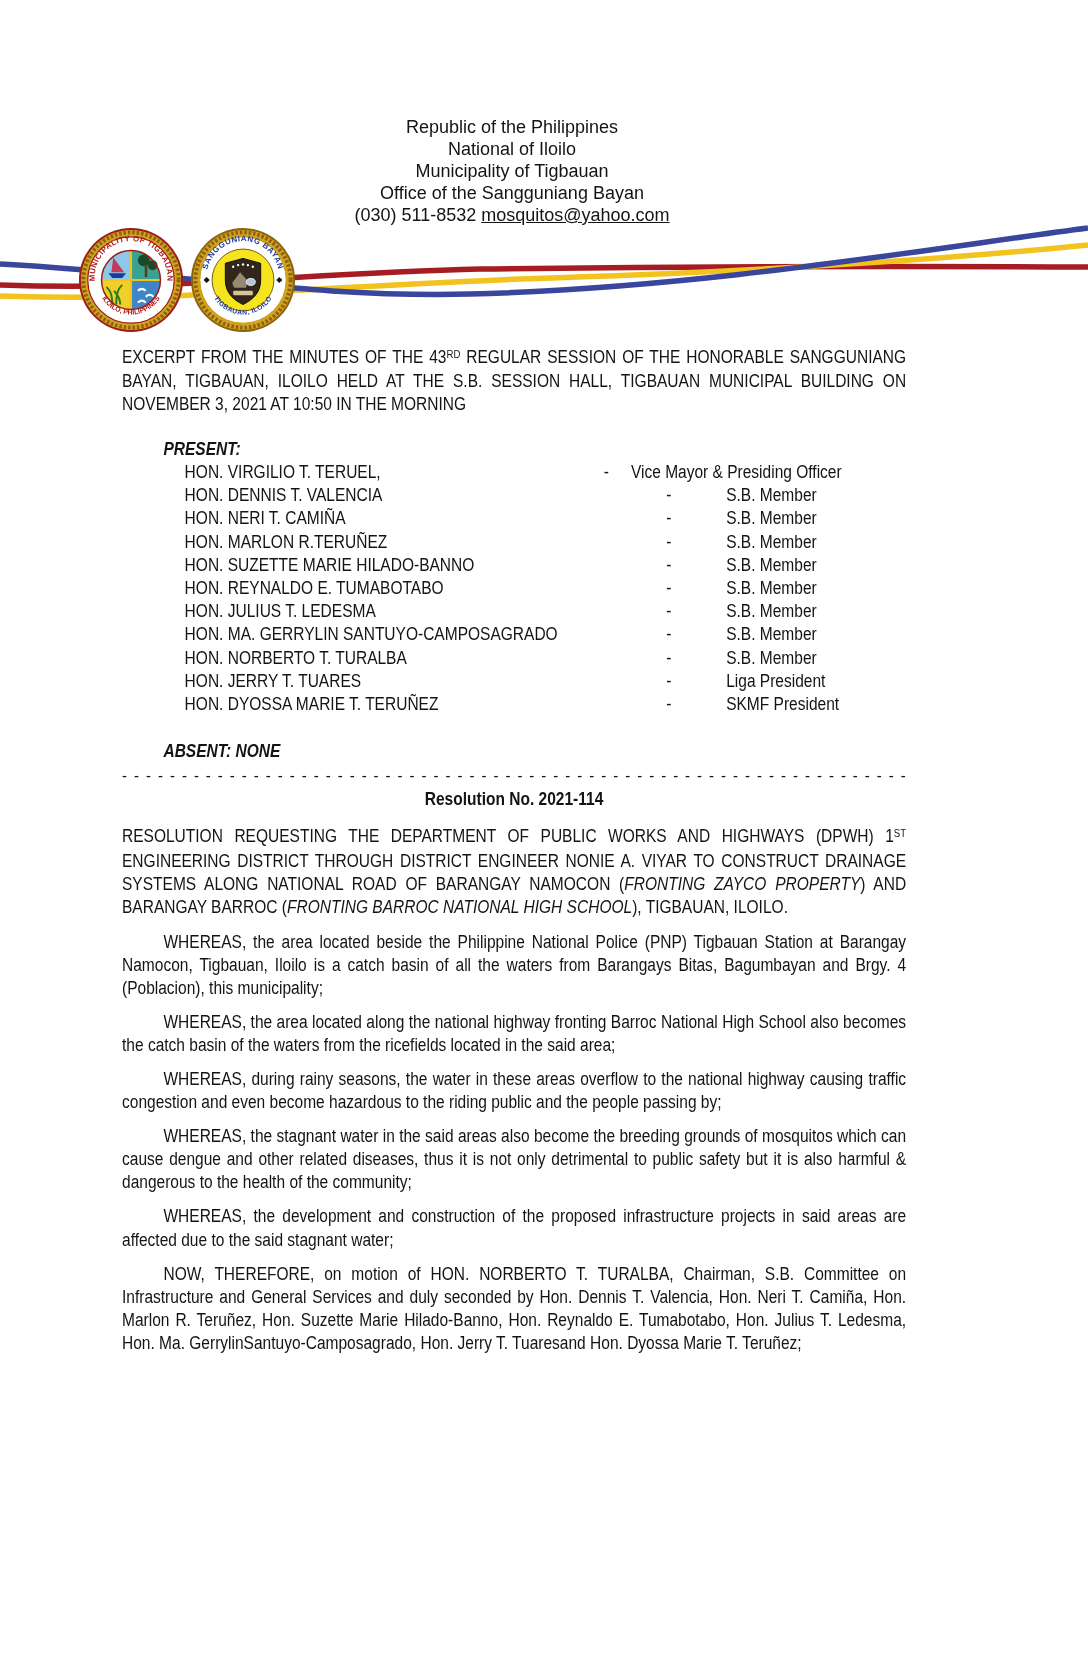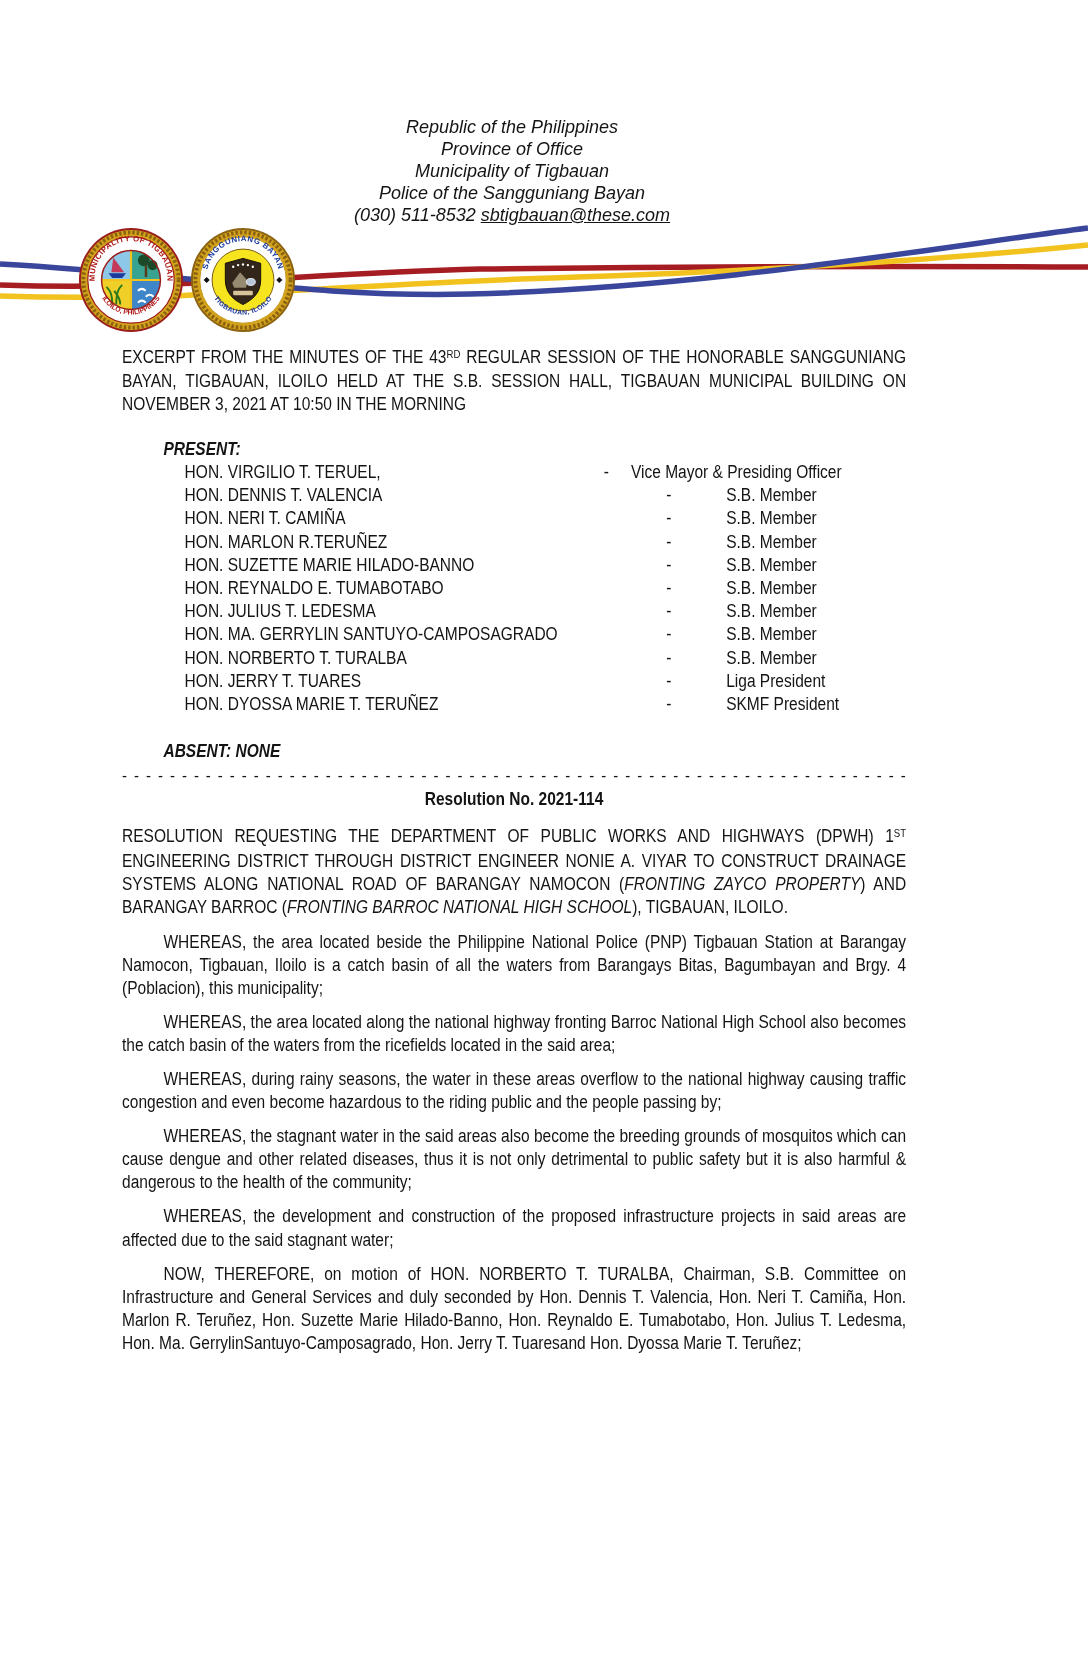--- a/index.html
+++ b/index.html
@@ -3,21 +3,21 @@
 <meta charset="utf-8">
 <style>
   html,body { margin:0; padding:0; background:#ffffff; }
   .page {
     position:relative; width:1088px; height:1664px; background:#fff;
     overflow:hidden; font-family:"Liberation Sans", sans-serif; color:#141414;
   }
   
   .header {
     position:absolute; top:116px; left:0; width:1088px; box-sizing:border-box;
-    padding-right:64px; text-align:center; font-size:18px; line-height:22px;font-style:italic;
+    padding-right:64px; text-align:center; font-size:18px; line-height:22px;
   }
   .header div { white-space:nowrap; }
   .email { text-decoration:underline; color:#141414; cursor:pointer; }
   
   .ribbon { position:absolute; top:218px; left:0; width:1088px; height:130px; }
   .seal { position:absolute; width:108px; height:108px; }
   .seal-1 { left:77px;  top:226px; }
   .seal-2 { left:189px; top:226px; }
   
   .content {
@@ -42,24 +42,24 @@
   .sup { font-size:0.62em; position:relative; top:-0.5em; letter-spacing:0; }
   .i { font-style:italic; }
 </style>
 </head>
 <body>
 
 <div class="page">
 
   <div class="header">
     <div>Republic of the Philippines</div>
-    <div>Province of Office</div>
+    <div>National of Iloilo</div>
     <div>Municipality of Tigbauan</div>
-    <div>Police of the Sangguniang Bayan</div>
-    <div><span>(030) 511-8532 </span><span class="email">sbtigbauan@these.com</span></div>
+    <div>Office of the Sangguniang Bayan</div>
+    <div><span>(030) 511-8532 </span><span class="email">mosquitos@yahoo.com</span></div>
   </div>
 
   <svg class="ribbon" viewBox="0 0 1088 130">
     <path d="M0,67 C180,73 300,55 480,51 C720,48 920,48 1088,49" fill="none" stroke="#A51C22" stroke-width="5.5"></path>
     <path d="M0,78 C180,84 330,68 520,61 C780,53 960,40 1088,27" fill="none" stroke="#F2C21F" stroke-width="5.5"></path>
     <path d="M0,46 C180,56 320,80 470,76 C700,70 920,32 1088,10" fill="none" stroke="#3A459C" stroke-width="5.5"></path>
   </svg>
 
   <svg class="seal seal-1" viewBox="0 0 110 110">
     <circle cx="55" cy="55" r="53" fill="#9a1c1c"></circle>

